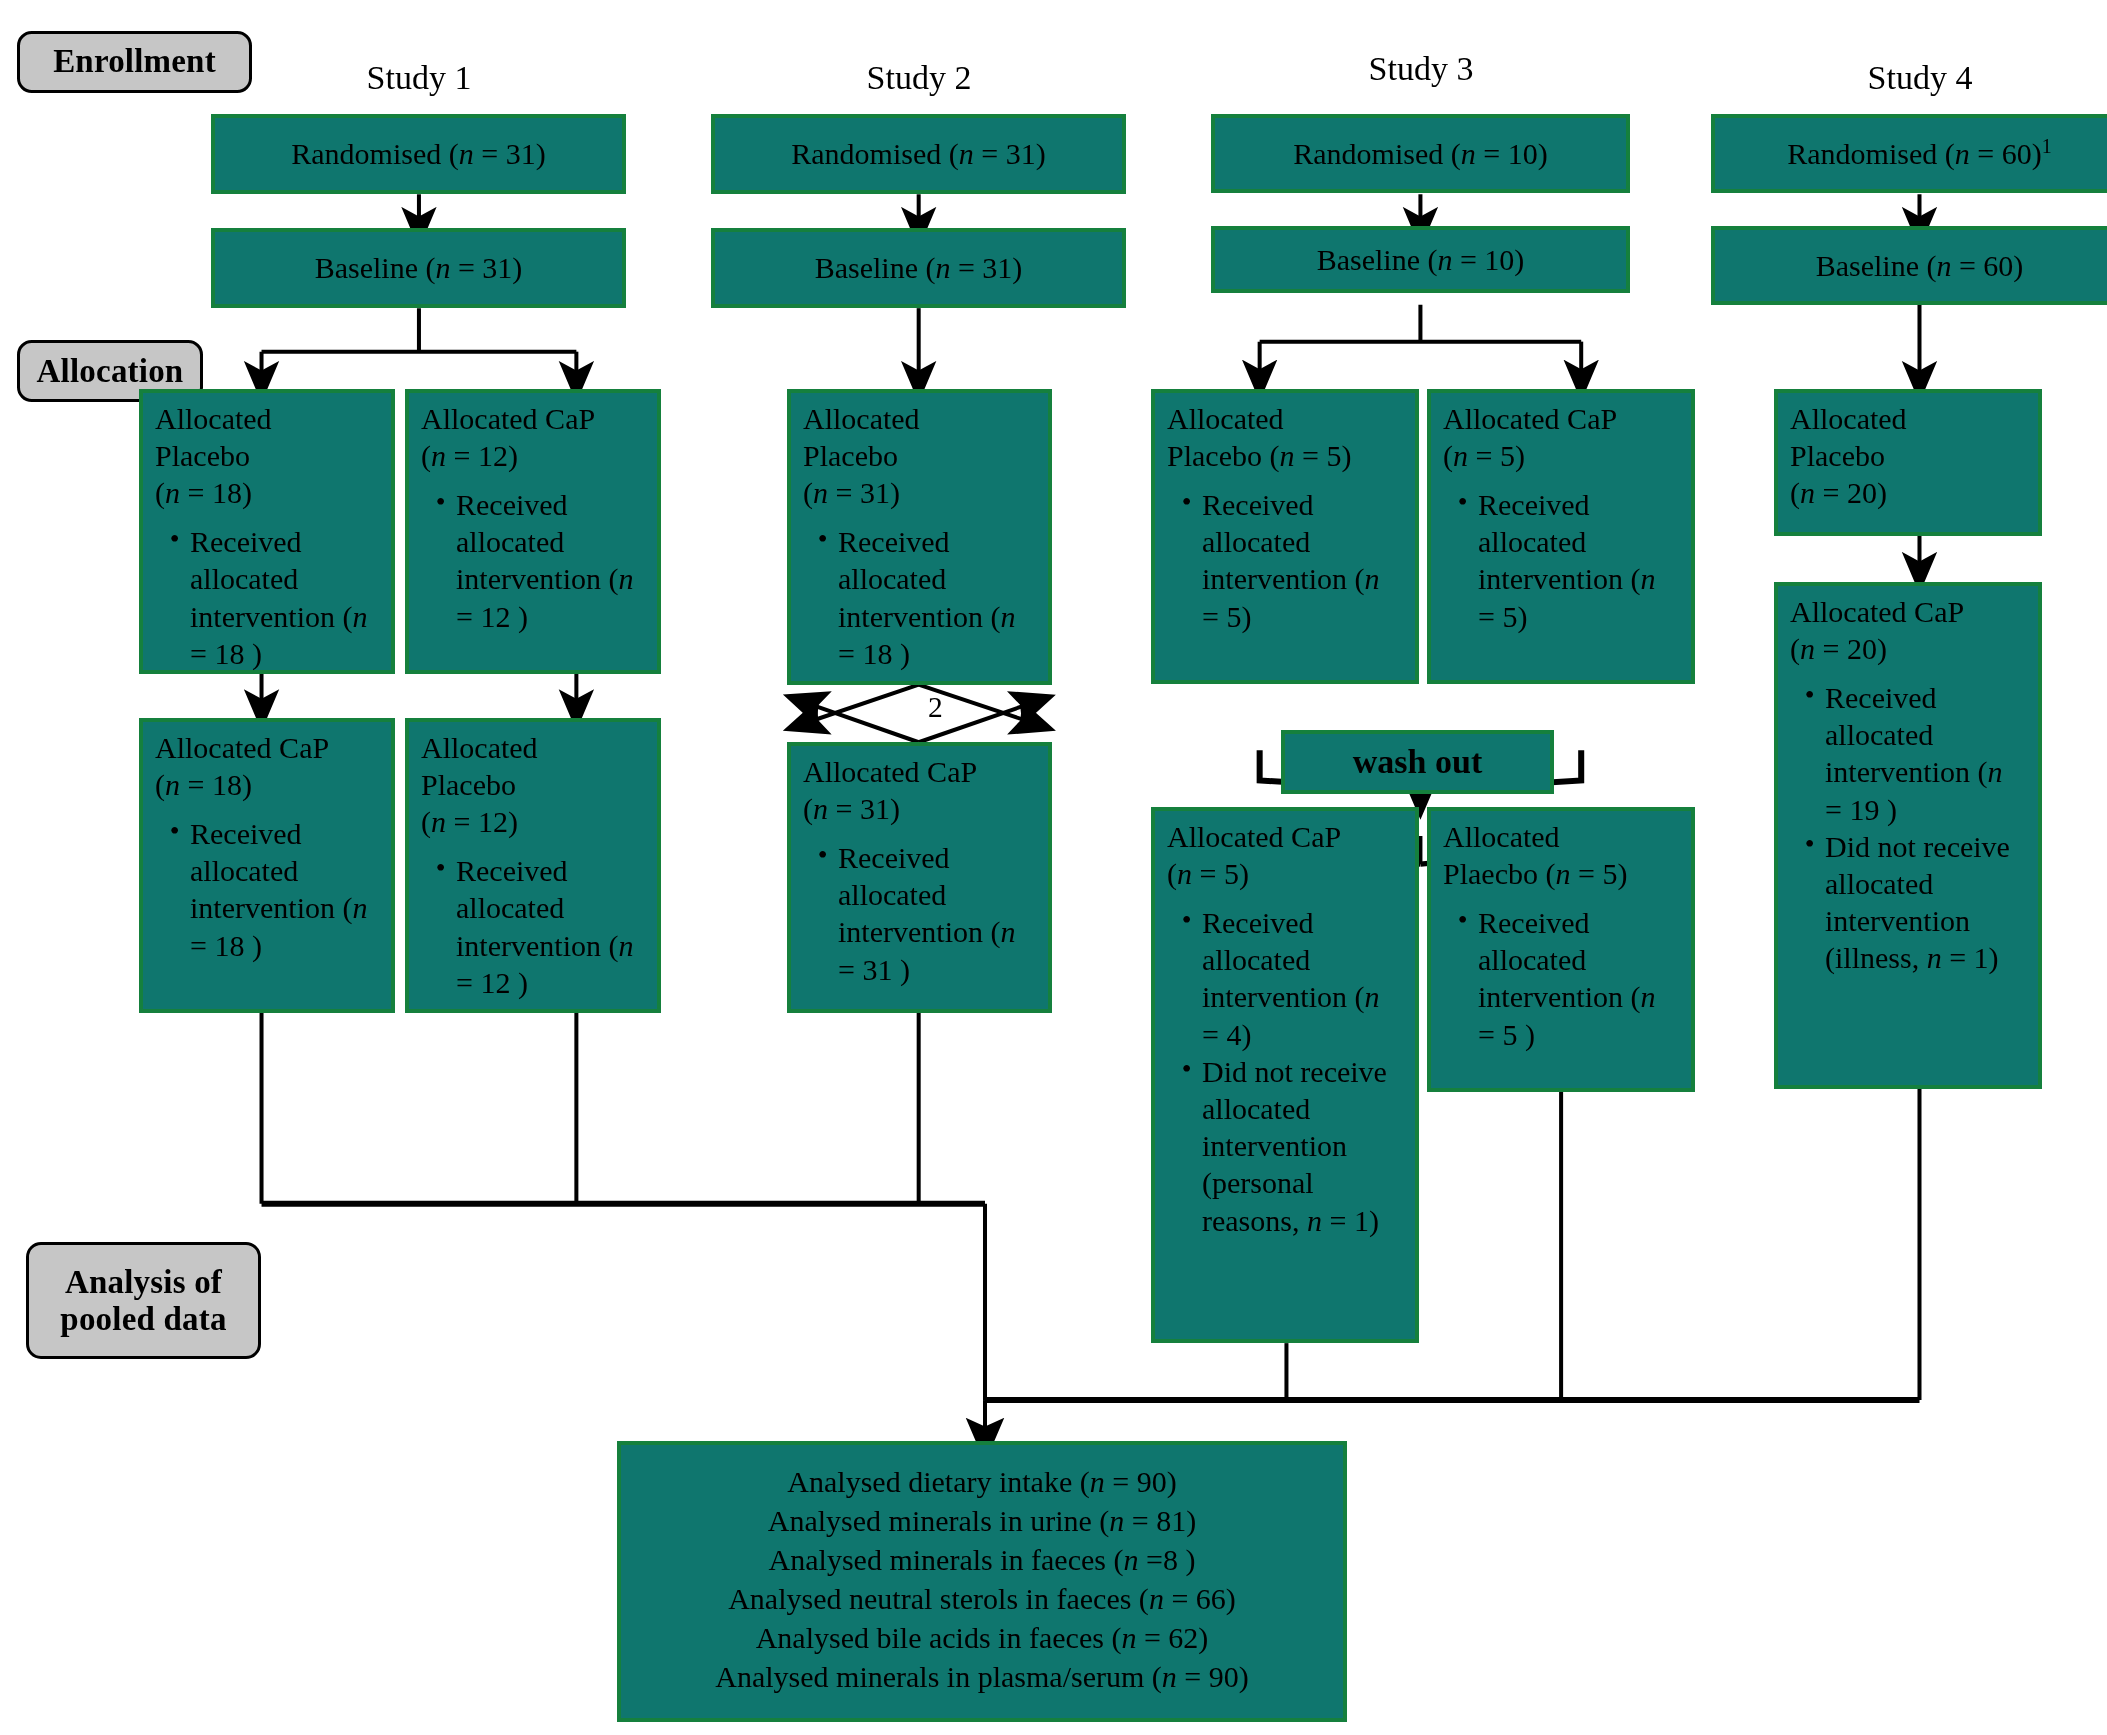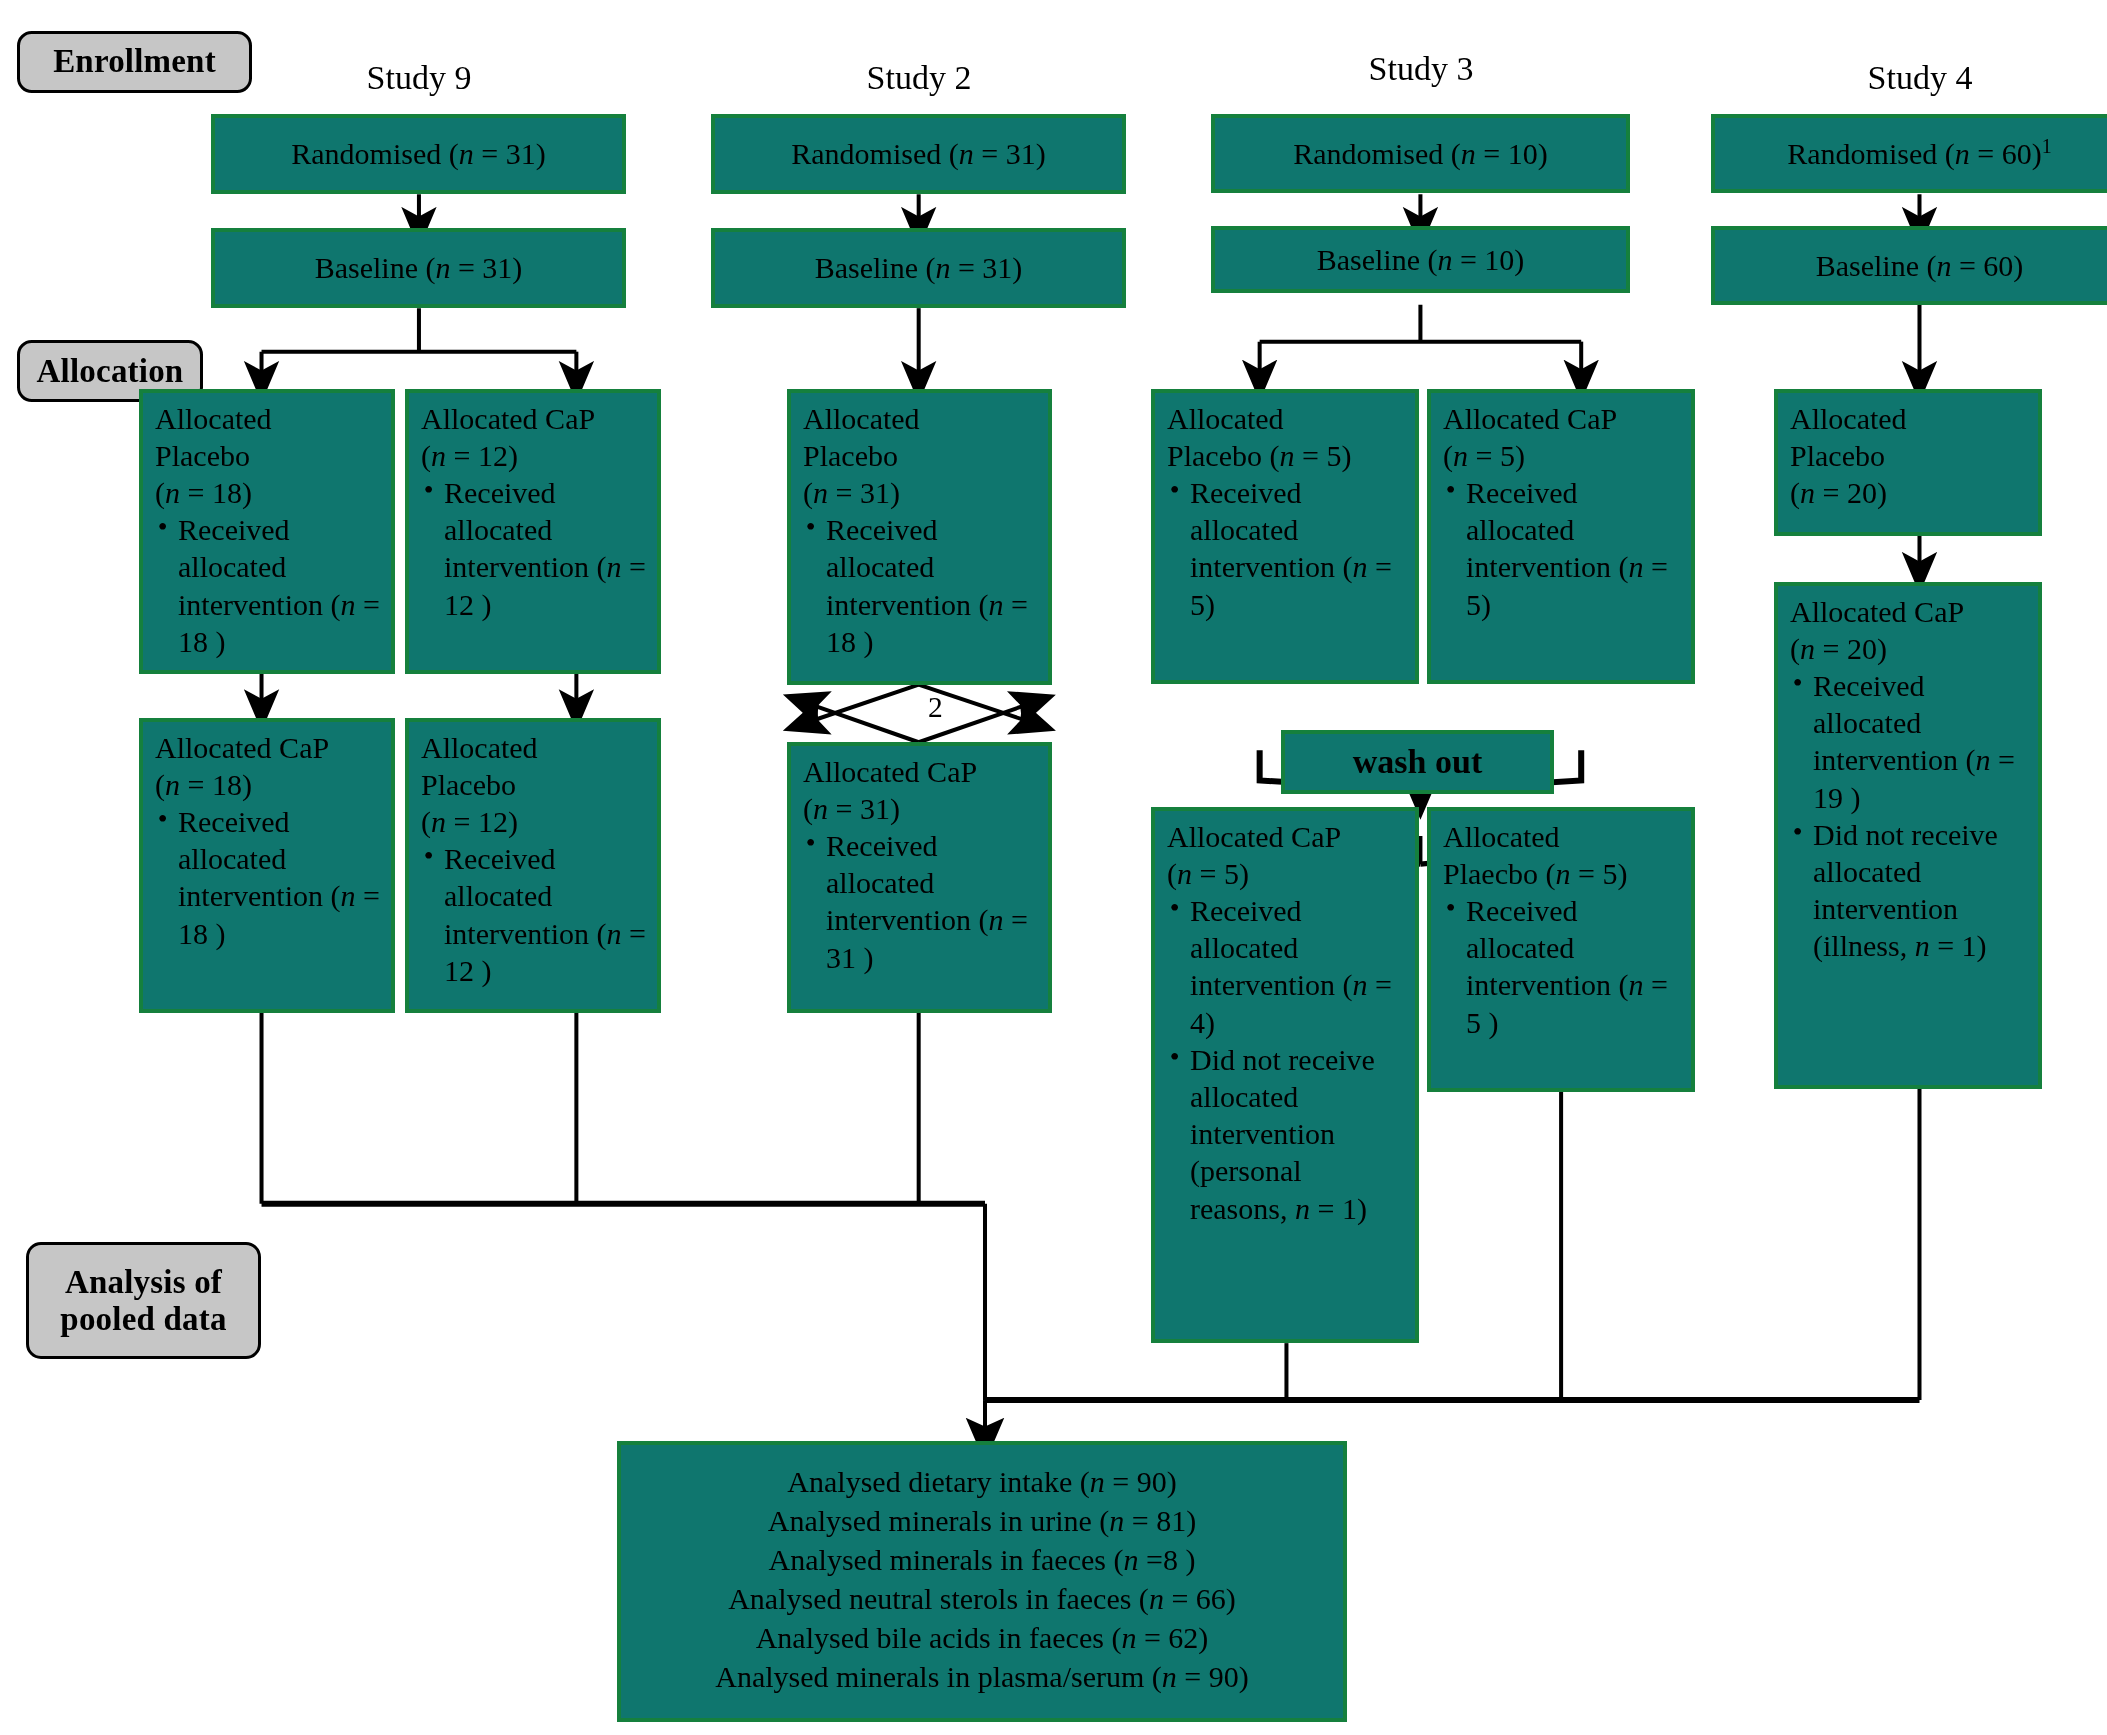--- a/index.html
+++ b/index.html
@@ -39,21 +39,21 @@
     font-size:30px;
     line-height:1.24;
   }
   .box.center{
     display:flex;align-items:center;justify-content:center;text-align:center;
   }
   .box .pad{padding:6.7px 9.4px 5.4px 12px;}
   .box.center .pad{padding:0 6.7px;}
   .sup{font-size:20px;vertical-align:super;line-height:0;}
   
-  ul.bl{margin:0;padding:0;list-style:none;}
+  ul.bl{margin:12px;padding:0;list-style:none;}
   ul.bl li{
     position:relative;
     padding-left:23px;
     margin:0;
   }
   ul.bl li:before{
     content:"\2022";
     position:absolute;left:2.7px;top:-1.3px;font-size:28px;
   }
   .hd{
@@ -138,21 +138,21 @@
 
   <div class="phase" style="left:17px;top:324px;width:186px;height:62px;">
     <span>Allocation</span>
   </div>
 
   <div class="phase" style="left:26px;top:1226px;width:235px;height:117px;white-space:pre-line;border-radius:15px;">
     <span>Analysis of
 pooled data</span>
   </div>
 
-  <div class="hd" style="left:305px;top:59px;width:228px;">Study 9</div>
+  <div class="hd" style="left:305px;top:59px;width:228px;">Study 1</div>
   <div class="hd" style="left:805px;top:59px;width:228px;">Study 2</div>
   <div class="hd" style="left:1307px;top:50px;width:228px;">Study 3</div>
   <div class="hd" style="left:1806px;top:59px;width:228px;">Study 4</div>
 
   <div class="box center" style="left:211px;top:114px;width:415px;height:80px;">
     <div class="pad"><span>Randomised (<i>n</i> = 31)</span></div>
   </div>
 
   <div class="box center" style="left:211px;top:228px;width:415px;height:80px;">
     <div class="pad"><span>Baseline (<i>n</i> = 31)</span></div>

